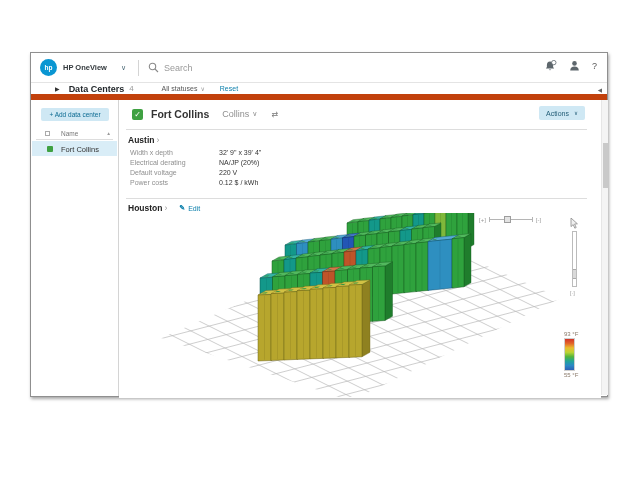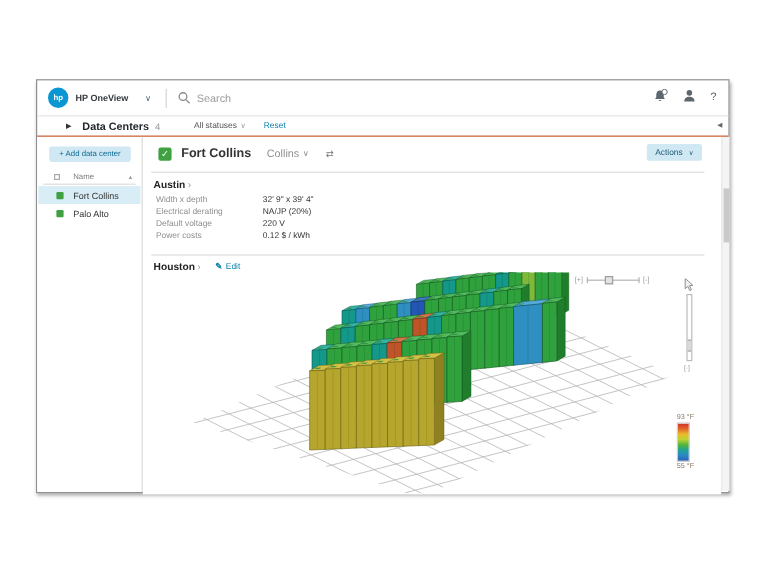--- a/index.html
+++ b/index.html
@@ -1,29 +1,29 @@
 <!DOCTYPE html>
 <html><head>
 <meta charset="utf-8">
 <style>
   *{margin:0;padding:0;box-sizing:border-box}
   html,body{width:640px;height:480px;background:#fff;font-family:"Liberation Sans",sans-serif;overflow:hidden}
   body{position:relative}
-  .window{position:absolute;left:30px;top:66px;width:578px;height:345px;background:#fff;border:1px solid #8f8f8f;box-shadow:1px 2px 3px rgba(0,0,0,.35)}
+  .window{position:absolute;left:30px;top:52px;width:578px;height:345px;background:#fff;border:1px solid #8f8f8f;box-shadow:1px 2px 3px rgba(0,0,0,.35)}
   
   .topbar{position:absolute;left:0;top:0;right:0;height:30px;border-bottom:1px solid #e4e4e4;display:flex;align-items:center;padding-left:9px}
   .hplogo{width:17px;height:17px;border-radius:50%;background:#0a96d2;color:#fff;font-size:6.5px;font-weight:bold;display:flex;align-items:center;justify-content:center;flex:0 0 auto}
   .brand{font-size:7.5px;font-weight:bold;color:#33393d;margin-left:6px}
   .brand-chev{font-size:7px;color:#4d6a77;margin-left:14px}
   .vdiv{width:1px;height:16px;background:#d4d4d4;margin:0 9px 0 12px}
   .search-txt{font-size:9px;color:#9a9a9a;margin-left:5px}
   .tb-icons{position:absolute;right:10px;top:7px;display:flex;align-items:center;gap:12px}
   .help{font-size:9px;color:#555}
   
-  .filterbar{position:absolute;left:0;top:30px;right:0;height:17px;border-bottom:1px solid #c2410c;display:flex;align-items:center;padding-left:24px}
+  .filterbar{position:absolute;left:0;top:30px;right:0;height:17px;border-bottom:6px solid #c2410c;display:flex;align-items:center;padding-left:24px}
   .play{font-size:6px;color:#333}
   .fb-title{font-size:9px;font-weight:bold;color:#22272b;margin-left:9px}
   .fb-count{font-size:8px;color:#9a9a9a;margin-left:5px}
   .fb-filter{font-size:7px;color:#555;margin-left:28px}
   .fb-chev{font-size:6px;color:#999;margin-left:3px}
   .fb-reset{font-size:7px;color:#0b7fab;margin-left:15px}
   .collapse{position:absolute;right:5px;top:4px;font-size:5.5px;color:#666}
   
   .sidebar{position:absolute;left:0;top:47px;width:88px;bottom:0;border-right:1px solid #d4d4d4;background:#fff}
   .addbtn{position:absolute;left:10px;right:9px;top:8px;height:13px;background:#cfe8f4;color:#0b6a92;font-size:6.5px;display:flex;align-items:center;justify-content:center;border-radius:2px}
@@ -114,24 +114,20 @@
     <div class="addbtn">+ Add data center</div>
     <div class="listhead">
       <span class="colicon"></span>
       <span class="colname">Name</span>
       <span class="sortarrow">▴</span>
     </div>
     <div class="dclist">
         <div class="dc-row sel">
           <span class="stat" style="background: rgb(63, 161, 66);"></span>
           <span class="dc-name">Fort Collins</span>
-        </div>
-        <div class="dc-row">
-          <span class="stat" style="background: rgb(63, 161, 66);"></span>
-          <span class="dc-name">Palo Alto</span>
         </div>
       </div>
   </div>
 
   <div class="content">
     <div class="chead">
       <span class="check">✓</span>
       <span class="ctitle">Fort Collins</span>
       <span class="cview">Collins</span>
       <span class="cview-chev">∨</span>

